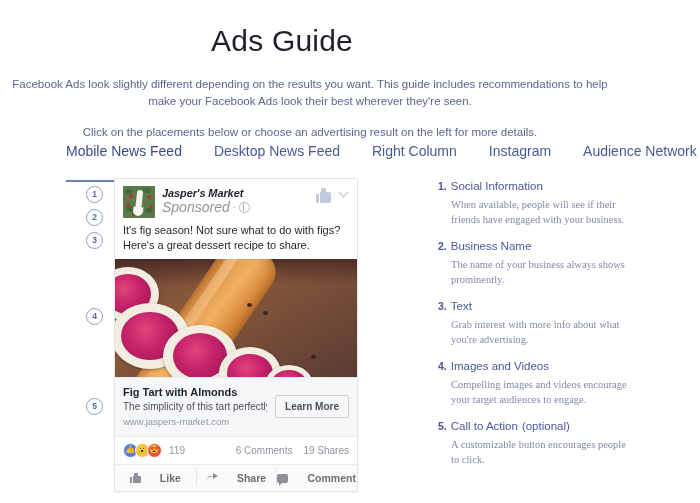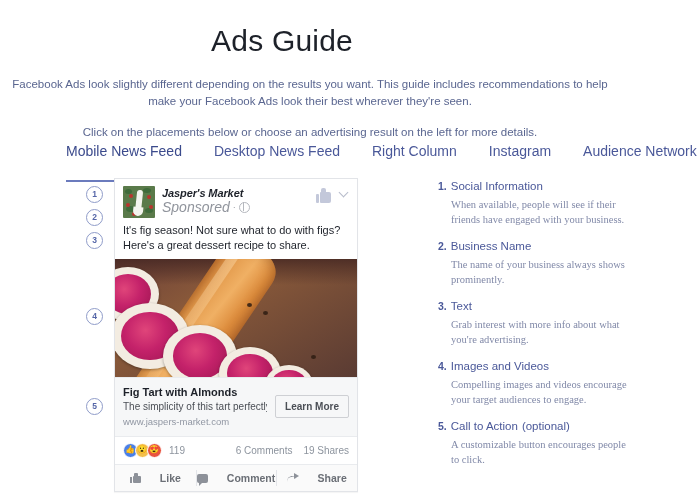--- a/index.html
+++ b/index.html
@@ -576,26 +576,26 @@
 
     <div class="action-bar">
       <div class="action">
         <span class="ico-thumb">
             <i class="p"></i>
             <i class="c"></i>
           </span>
         <span>Like</span>
       </div>
       <div class="action">
+        <span class="ico-share"></span>
+        <span>Share</span>
+      </div>
+      <div class="action">
         <span class="ico-bubble"></span>
         <span>Comment</span>
-      </div>
-      <div class="action">
-        <span class="ico-share"></span>
-        <span>Share</span>
       </div>
     </div>
 
   </div>
 
   <div class="desc-col">
 
     <div class="desc-item">
       <div class="desc-head">
         <span class="desc-num">1.</span>

